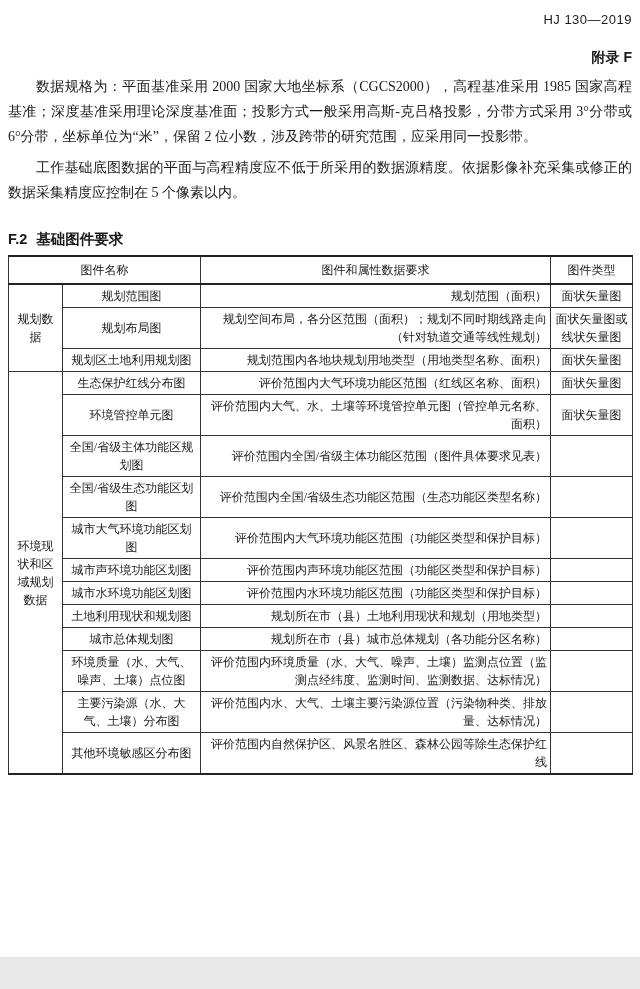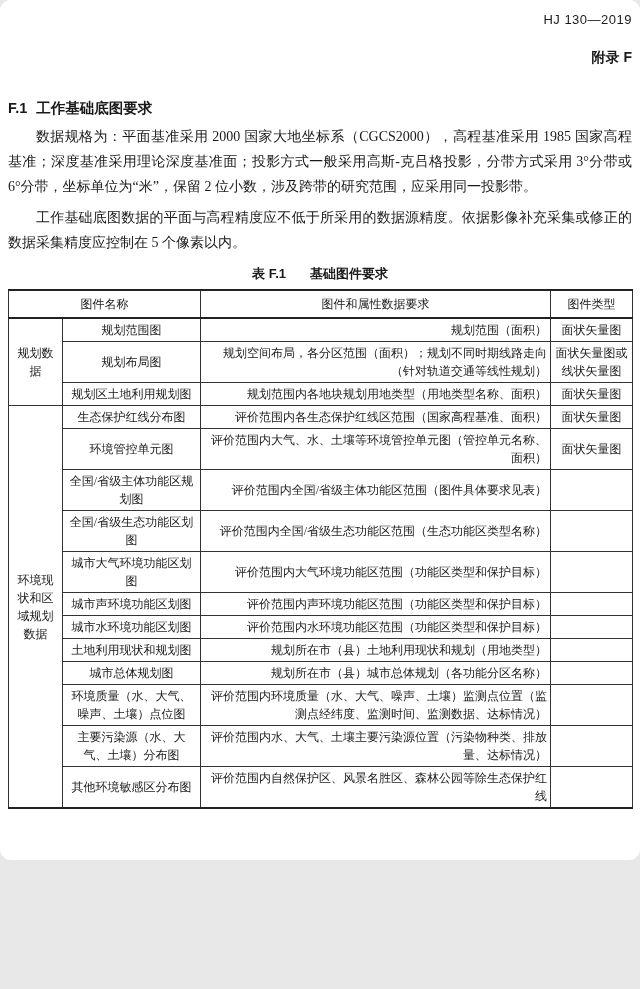--- a/index.html
+++ b/index.html
@@ -1,26 +1,25 @@
 <!DOCTYPE html>
 <html lang="zh"><head>
 <meta charset="utf-8">
 <style>
   html, body { margin: 0; padding: 0; background: #e8e8e8; }
   .page {
     position: relative;
-    width: 640px; height: 860px;
+    width: 640px; height: 957px;
     margin: 0 auto;
     background: #ffffff;
     color: #1a1a1a;
     font-family: "Liberation Serif", serif;
     overflow: hidden;
     box-sizing: border-box;
     padding: 0 8px;
-    border-radius: 11px;
   }
   .doc-num {
     margin-top: 12px;
     text-align: right;
     font-family: "Liberation Sans", sans-serif;
     font-size: 13px;
     line-height: 16px;
     letter-spacing: 0.5px;
   }
   .title-block { margin-top: 18px; text-align: right; }
@@ -80,30 +79,27 @@
 <body>
 
 <div class="page">
 
   <div class="doc-num">HJ 130—2019</div>
 
   <div class="title-block">
     <div class="title-line1">附录 F</div>
   </div>
 
-  <div class="sec-heading">
-    <span class="sec-num">F.1</span><span>工作基础底图要求</span>
-  </div>
   <p class="body-para">数据规格为：平面基准采用 2000 国家大地坐标系（CGCS2000），高程基准采用 1985 国家高程基准；深度基准采用理论深度基准面；投影方式一般采用高斯-克吕格投影，分带方式采用 3°分带或 6°分带，坐标单位为“米”，保留 2 位小数，涉及跨带的研究范围，应采用同一投影带。</p>
   <p class="body-para">工作基础底图数据的平面与高程精度应不低于所采用的数据源精度。依据影像补充采集或修正的数据采集精度应控制在 5 个像素以内。</p>
 
+  <div class="sec-heading second">
+    <span class="sec-num">F.2</span><span>基础图件要求</span>
+  </div>
 
-  <div class="table-caption">
-    <span class="cap-num">表 F.1</span><span>基础图件要求</span>
-  </div>
 
   <table class="req-table">
     <colgroup>
       <col style="width:54px">
         <col style="width:138px">
         <col style="width:350px">
         <col style="width:82px">
     </colgroup>
     <tbody>
       <tr class="thead">
@@ -125,21 +121,21 @@
       </tr>
       <tr>
         <td class="name-cell">规划区土地利用规划图</td>
         <td class="req-cell">规划范围内各地块规划用地类型（用地类型名称、面积）</td>
         <td class="type-cell">面状矢量图</td>
       </tr>
 
       <tr>
         <td class="group-cell" rowspan="12">环境现状和区域规划数据</td>
         <td class="name-cell">生态保护红线分布图</td>
-        <td class="req-cell">评价范围内各生态保护红线区范围（国家高程基准、面积）</td>
+        <td class="req-cell">评价范围内大气环境功能区范围（红线区名称、面积）</td>
         <td class="type-cell">面状矢量图</td>
       </tr>
       <tr>
         <td class="name-cell">环境管控单元图</td>
         <td class="req-cell">评价范围内大气、水、土壤等环境管控单元图（管控单元名称、面积）</td>
         <td class="type-cell">面状矢量图</td>
       </tr>
       <tr>
         <td class="name-cell">全国/省级主体功能区规划图</td>
         <td class="req-cell">评价范围内全国/省级主体功能区范围（图件具体要求见表）</td>

